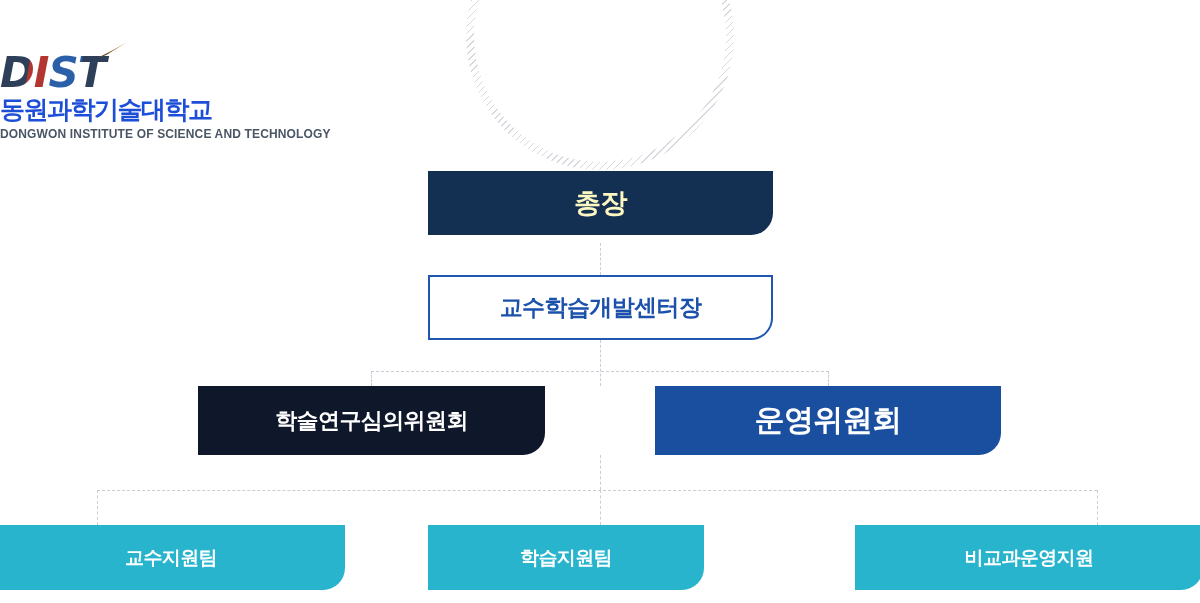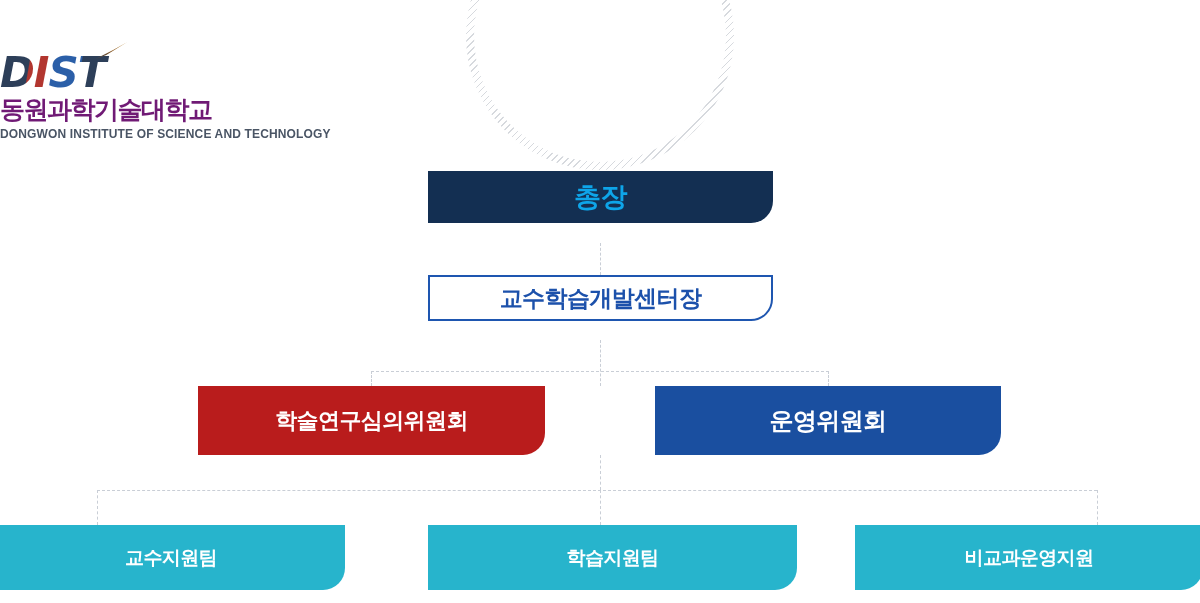--- a/index.html
+++ b/index.html
@@ -81,21 +81,21 @@
     height: 18px;
     background: linear-gradient(65deg, #2d3f59 0%, #8a5a24 55%, #c8923f 100%);
     clip-path: polygon(100% 0%, 38% 72%, 0% 100%, 58% 44%);
   }
   .logo-kr {
     margin-top: 2px;
     font-family: "DejaVu Sans", sans-serif;
     font-size: 25px;
     font-weight: bold;
     letter-spacing: -1.5px;
-    color: #701a75;
+    color: #1d4ed8;
     line-height: 1.1;
   }
   .logo-en {
     margin-top: 3px;
     font-family: "Liberation Sans", sans-serif;
     font-size: 12px;
     font-weight: bold;
     letter-spacing: 0.15px;
     color: #4a5565;
     white-space: nowrap;
@@ -123,68 +123,68 @@
     justify-content: center;
     box-sizing: border-box;
     text-align: center;
     font-weight: bold;
     letter-spacing: -0.6px;
     border-radius: 0 0 22px 0;
   }
 
   .node-president {
     background: #132f52;
-    color: #0ea5e9;
+    color: #fef9c3;
     font-size: 27px;
     left: 428px;
     top: 171px;
     width: 345px;
-    height: 52px;
+    height: 64px;
   }
 
   .node-director {
     background: #ffffff;
     color: #1c51ab;
     font-size: 23px;
     left: 428px;
     top: 275px;
     width: 345px;
-    height: 46px;
+    height: 65px;
     border: 2px solid #1e56b0;
   }
 
   .node-committee-a {
-    background: #b91c1c;
+    background: #0f172a;
     color: #ffffff;
     font-size: 22px;
     left: 198px;
     top: 386px;
     width: 347px;
     height: 69px;
   }
 
   .node-committee-b {
     background: #1a4fa0;
     color: #ffffff;
-    font-size: 24px;
+    font-size: 30px;
     left: 655px;
     top: 386px;
     width: 346px;
     height: 69px;
   }
 
   .node-team {
     background: #27b4cc;
     color: #ffffff;
     font-size: 19px;
     top: 525px;
     height: 65px;
   }
   .node-team-1 { left: -3px;   width: 348px; }
-  .node-team-2 { left: 428px;  width: 369px; }
+  .node-team-2 { left: 428px;  width: 276px; }
   .node-team-3 { left: 855px;  width: 348px; }
 </style>
 </head>
 <body>
 
 <div id="org-root">
 
   <div class="arc-deco"></div>
   <div class="arc-deco-mask"></div>
 

